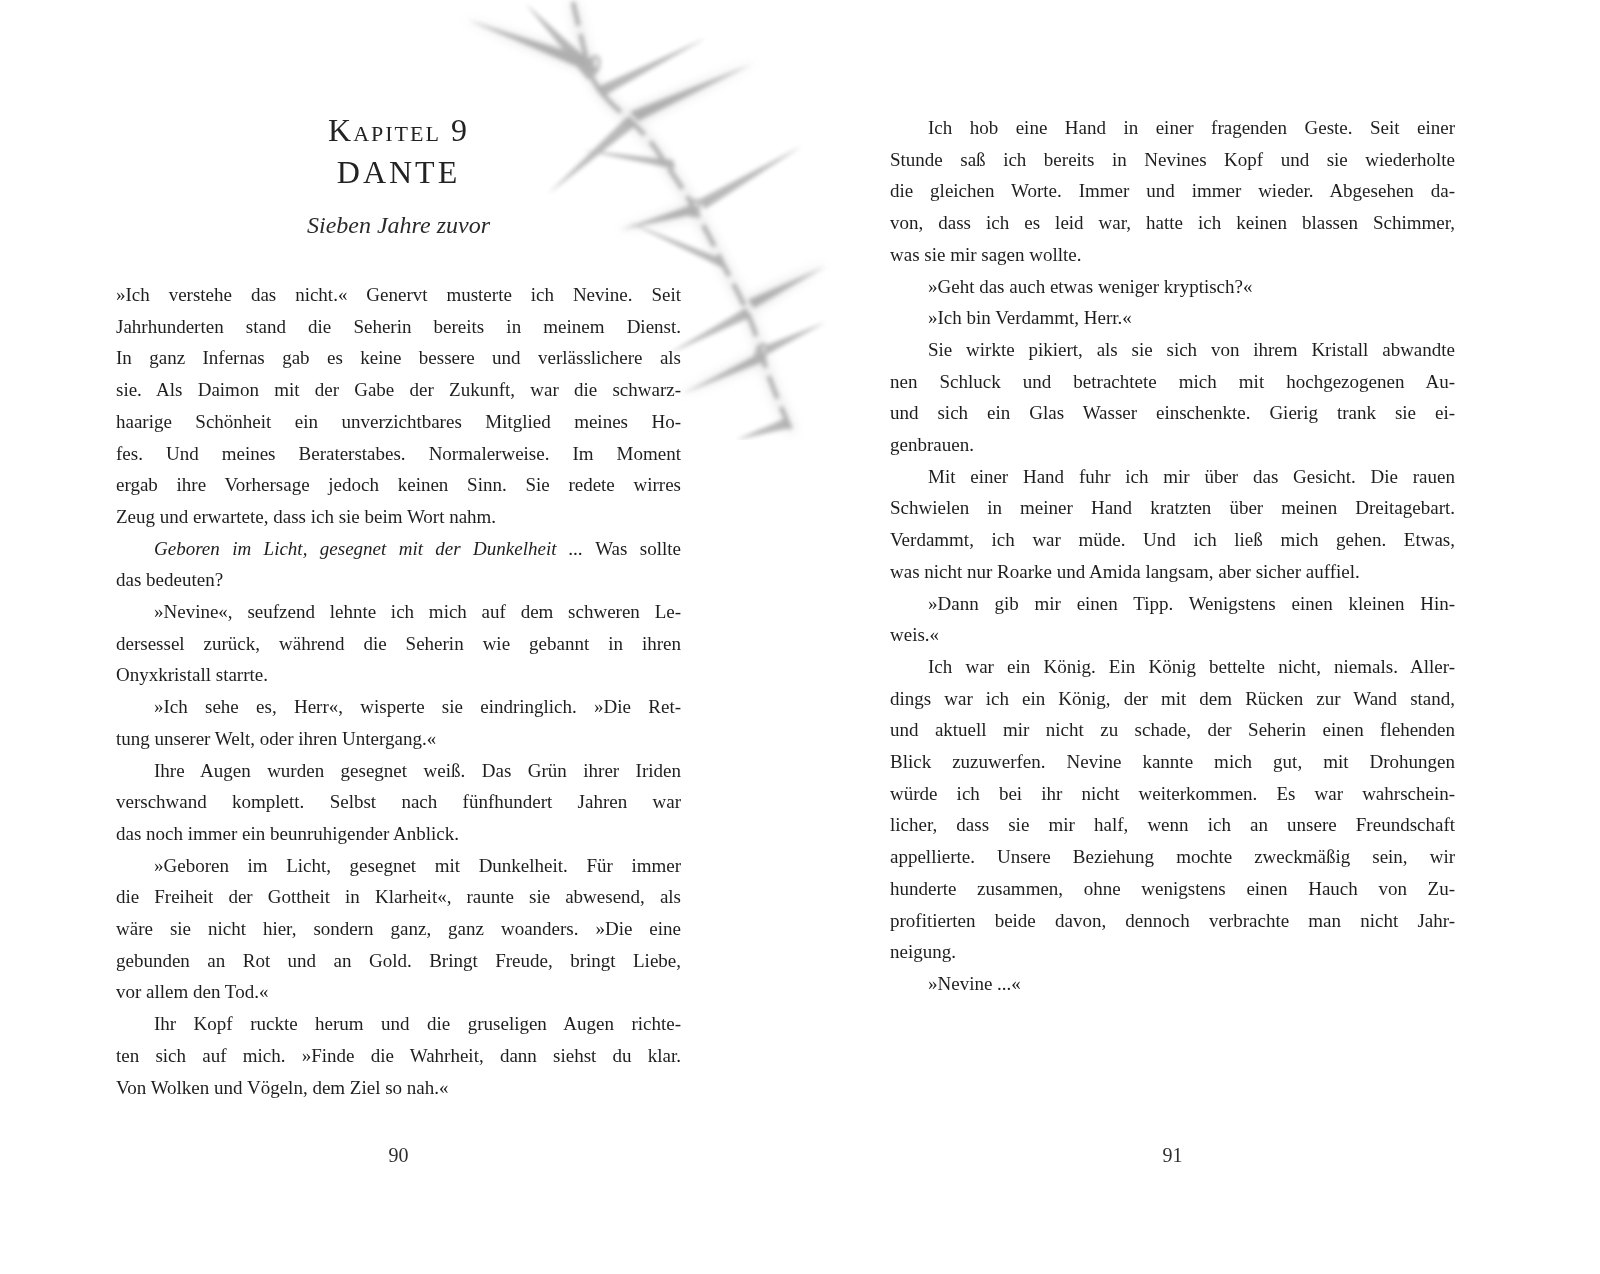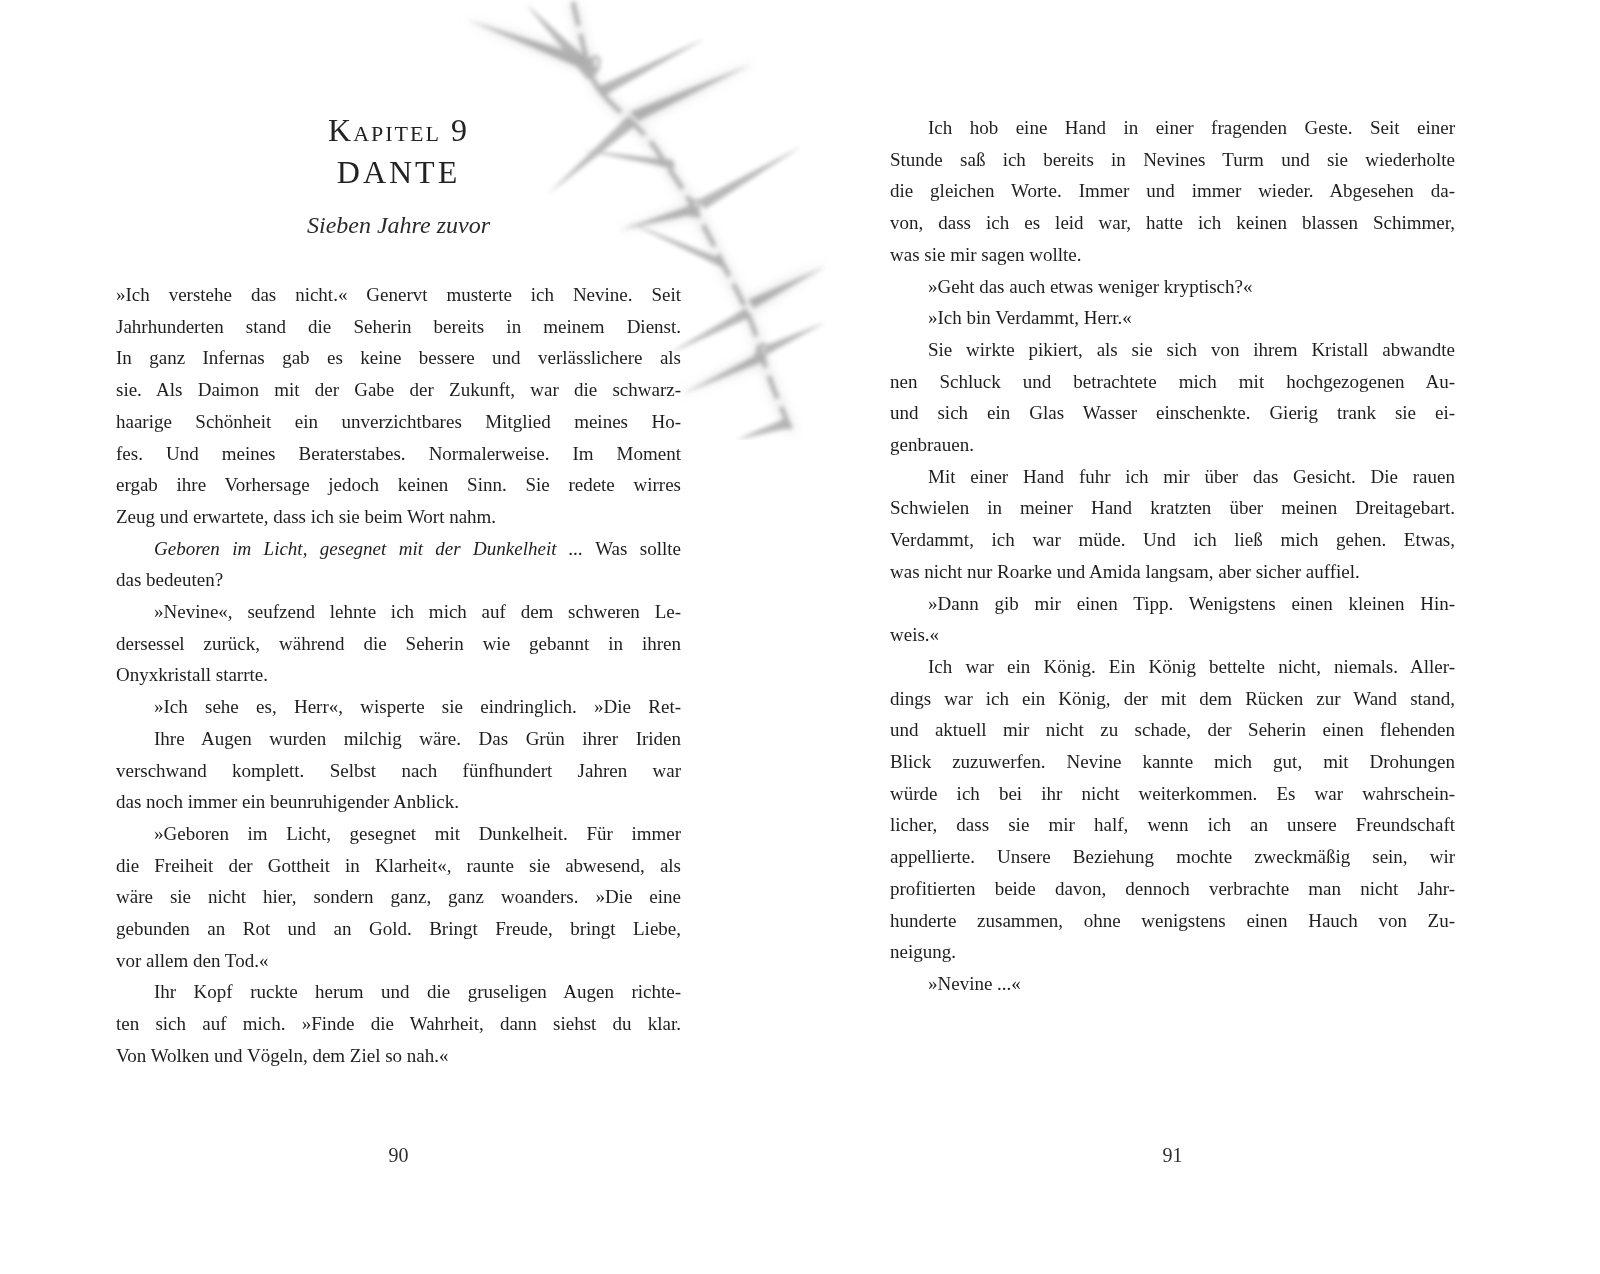--- a/index.html
+++ b/index.html
@@ -163,23 +163,24 @@
         <div class="line indent"><i>Geboren im Licht, gesegnet mit der Dunkelheit ...</i><span> Was sollte</span></div>
         <div class="line lastline"><span>das bedeuten?</span></div>
       </div>
       <div class="para">
         <div class="line indent"><span>»Nevine«, seufzend lehnte ich mich auf dem schweren Le-</span></div>
         <div class="line"><span>dersessel zurück, während die Seherin wie gebannt in ihren</span></div>
         <div class="line lastline"><span>Onyxkristall starrte.</span></div>
       </div>
       <div class="para">
         <div class="line indent"><span>»Ich sehe es, Herr«, wisperte sie eindringlich. »Die Ret-</span></div>
-      </div>
-      <div class="para">
-        <div class="line indent"><span>Ihre Augen wurden milchig wäre. Das Grün ihrer Iriden</span></div>
+        <div class="line lastline"><span>tung unserer Welt, oder ihren Untergang.«</span></div>
+      </div>
+      <div class="para">
+        <div class="line indent"><span>Ihre Augen wurden gesegnet weiß. Das Grün ihrer Iriden</span></div>
         <div class="line"><span>verschwand komplett. Selbst nach fünfhundert Jahren war</span></div>
         <div class="line lastline"><span>das noch immer ein beunruhigender Anblick.</span></div>
       </div>
       <div class="para">
         <div class="line indent"><span>»Geboren im Licht, gesegnet mit Dunkelheit. Für immer</span></div>
         <div class="line"><span>die Freiheit der Gottheit in Klarheit«, raunte sie abwesend, als</span></div>
         <div class="line"><span>wäre sie nicht hier, sondern ganz, ganz woanders. »Die eine</span></div>
         <div class="line"><span>gebunden an Rot und an Gold. Bringt Freude, bringt Liebe,</span></div>
         <div class="line lastline"><span>vor allem den Tod.«</span></div>
       </div>
@@ -189,21 +190,21 @@
         <div class="line lastline"><span>Von Wolken und Vögeln, dem Ziel so nah.«</span></div>
       </div>
     </div>
   <div class="page-number">90</div>
 </div>
 
 <div id="right-page" class="page">
   <div id="right-body" class="bodytext">
       <div class="para">
         <div class="line indent"><span>Ich hob eine Hand in einer fragenden Geste. Seit einer</span></div>
-        <div class="line"><span>Stunde saß ich bereits in Nevines Turm und sie wiederholte</span></div>
+        <div class="line"><span>Stunde saß ich bereits in Nevines Kopf und sie wiederholte</span></div>
         <div class="line"><span>die gleichen Worte. Immer und immer wieder. Abgesehen da-</span></div>
         <div class="line"><span>von, dass ich es leid war, hatte ich keinen blassen Schimmer,</span></div>
         <div class="line lastline"><span>was sie mir sagen wollte.</span></div>
       </div>
       <div class="para">
         <div class="line lastline indent"><span>»Geht das auch etwas weniger kryptisch?«</span></div>
       </div>
       <div class="para">
         <div class="line lastline indent"><span>»Ich bin Verdammt, Herr.«</span></div>
       </div>
@@ -224,22 +225,22 @@
         <div class="line lastline"><span>weis.«</span></div>
       </div>
       <div class="para">
         <div class="line indent"><span>Ich war ein König. Ein König bettelte nicht, niemals. Aller-</span></div>
         <div class="line"><span>dings war ich ein König, der mit dem Rücken zur Wand stand,</span></div>
         <div class="line"><span>und aktuell mir nicht zu schade, der Seherin einen flehenden</span></div>
         <div class="line"><span>Blick zuzuwerfen. Nevine kannte mich gut, mit Drohungen</span></div>
         <div class="line"><span>würde ich bei ihr nicht weiterkommen. Es war wahrschein-</span></div>
         <div class="line"><span>licher, dass sie mir half, wenn ich an unsere Freundschaft</span></div>
         <div class="line"><span>appellierte. Unsere Beziehung mochte zweckmäßig sein, wir</span></div>
+        <div class="line"><span>hunderte zusammen, ohne wenigstens einen Hauch von Zu-</span></div>
         <div class="line"><span>profitierten beide davon, dennoch verbrachte man nicht Jahr-</span></div>
-        <div class="line"><span>hunderte zusammen, ohne wenigstens einen Hauch von Zu-</span></div>
         <div class="line lastline"><span>neigung.</span></div>
       </div>
       <div class="para">
         <div class="line lastline indent"><span>»Nevine ...«</span></div>
       </div>
     </div>
   <div class="page-number">91</div>
 </div>
 
 </body></html>

